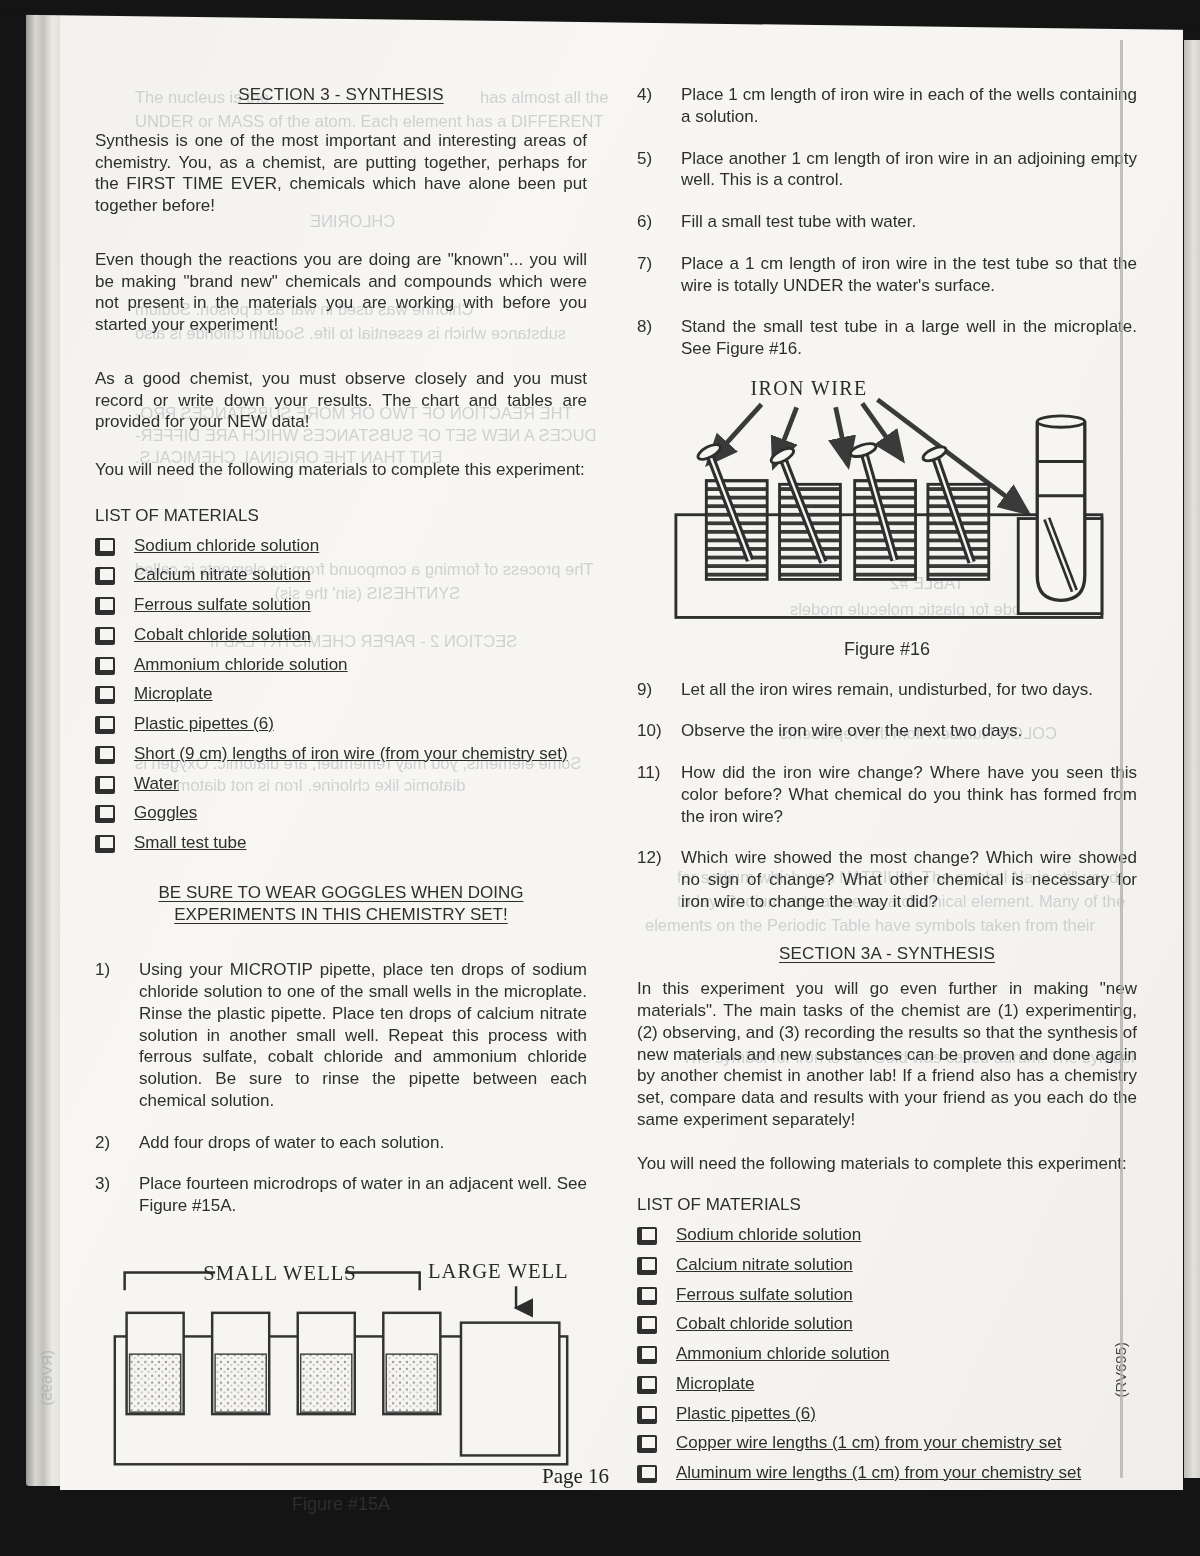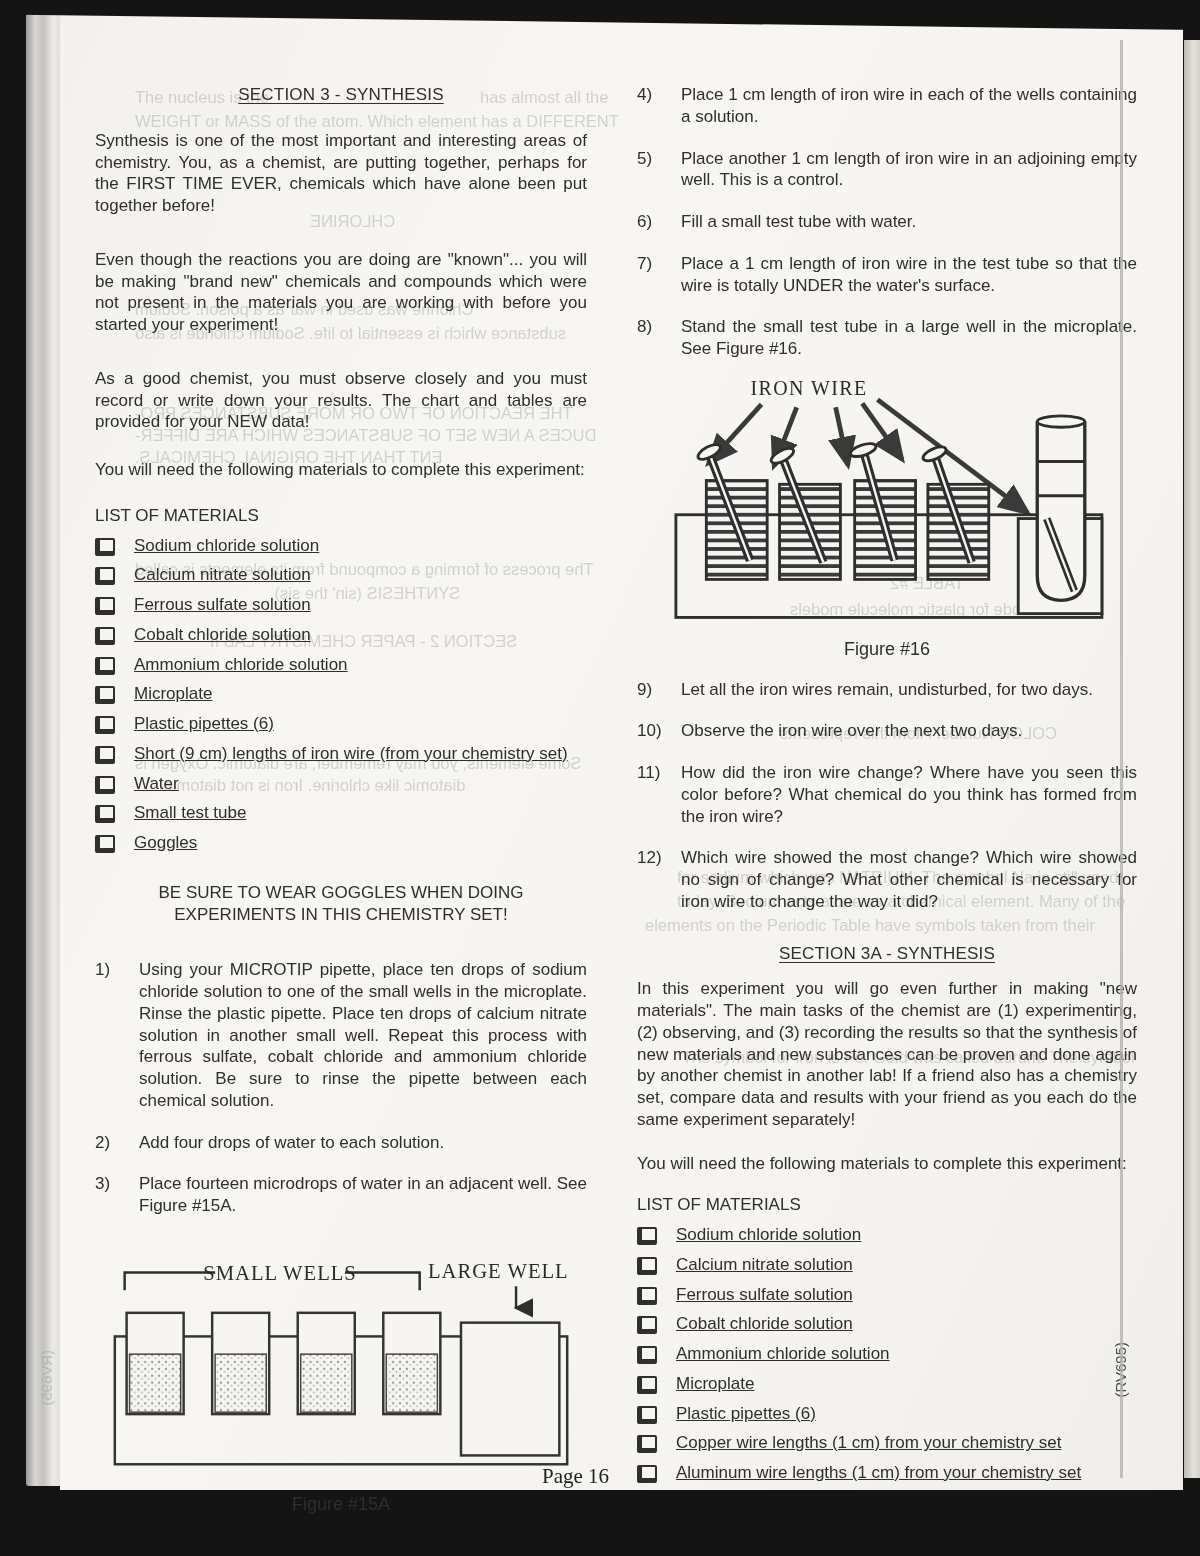--- a/index.html
+++ b/index.html
@@ -34,21 +34,21 @@
                letter-spacing:.2px;margin:0 0 6px 0;}
   .para{text-align:justify;margin-top:24px;}
   .intro{margin-top:26px;}
   .list-title{margin-top:24px;}
 
   .mat{display:flex;align-items:flex-start;gap:19px;margin-top:8px;text-decoration:underline;}
   .chk{flex:0 0 auto;display:inline-block;width:13px;height:11px;margin-top:3px;
        background:#f6f5f1;border:2px solid #2f2f2f;border-left-width:5px;border-bottom-width:5px;
        border-radius:2px;}
   .warning{margin-top:28px;text-align:center;}
-  .warning div{text-underline-offset:3px;}
+  .warning div{text-decoration:underline;text-underline-offset:3px;}
 
   .step{display:flex;margin-top:20px;}
   .step-num{flex:0 0 44px;}
   .step-text{flex:1;text-align:justify;}
 
   .figure{margin-top:26px;}
   .fig-caption{text-align:center;font-size:18px;margin-top:6px;}
 
   .page-number{position:absolute;left:482px;top:1408px;font-family:"Liberation Serif",serif;
                font-size:21px;color:#222;margin-top:44px;}
@@ -62,21 +62,21 @@
 </head>
 <body>
 
 <div class="scan">
   <div class="stack"></div>
 
   <div class="page">
 
     <span class="bleed" style="left:35px;top:76px">The nucleus is the</span>
     <span class="bleed" style="left:380px;top:76px">has almost all the</span>
-    <span class="bleed" style="left:35px;top:100px">WEIGHT or MASS of the atom.  Which element has a DIFFERENT</span>
+    <span class="bleed" style="left:35px;top:100px">UNDER or MASS of the atom.  Each element has a DIFFERENT</span>
     <span class="bleed m" style="left:210px;top:200px">CHLORINE</span>
     <span class="bleed m" style="left:35px;top:288px">Chlorine was used in war as a poison.  Sodium</span>
     <span class="bleed m" style="left:35px;top:312px">substance which is essential to life.  Sodium chloride is also</span>
     <span class="bleed m" style="left:35px;top:392px">THE REACTION OF TWO OR MORE SUBSTANCES PRO-</span>
     <span class="bleed m" style="left:35px;top:414px">DUCES A NEW SET OF SUBSTANCES WHICH ARE DIFFER-</span>
     <span class="bleed m" style="left:35px;top:436px">ENT THAN THE ORIGINAL CHEMICALS.</span>
     <span class="bleed m" style="left:35px;top:548px">The process of forming a compound from its elements is called</span>
     <span class="bleed m" style="left:170px;top:572px">SYNTHESIS (sin' the sis).</span>
     <span class="bleed m" style="left:110px;top:620px">SECTION 2 - PAPER CHEMISTRY LAB II</span>
     <span class="bleed m" style="left:35px;top:742px">Some elements, you may remember, are diatomic.  Oxygen is</span>
@@ -131,25 +131,25 @@
         <div class="mat">
             <span class="chk"></span>
             <span>Short (9 cm) lengths of iron wire (from your chemistry set)</span>
           </div>
         <div class="mat">
             <span class="chk"></span>
             <span>Water</span>
           </div>
         <div class="mat">
             <span class="chk"></span>
+            <span>Goggles</span>
+          </div>
+        <div class="mat">
+            <span class="chk"></span>
             <span>Small test tube</span>
-          </div>
-        <div class="mat">
-            <span class="chk"></span>
-            <span>Goggles</span>
           </div>
       </div>
 
       <div class="warning">
         <div>BE SURE TO WEAR GOGGLES WHEN DOING</div>
         <div>EXPERIMENTS IN THIS CHEMISTRY SET!</div>
       </div>
 
       <div class="step" style="margin-top:34px">
         <span class="step-num">1)</span>

